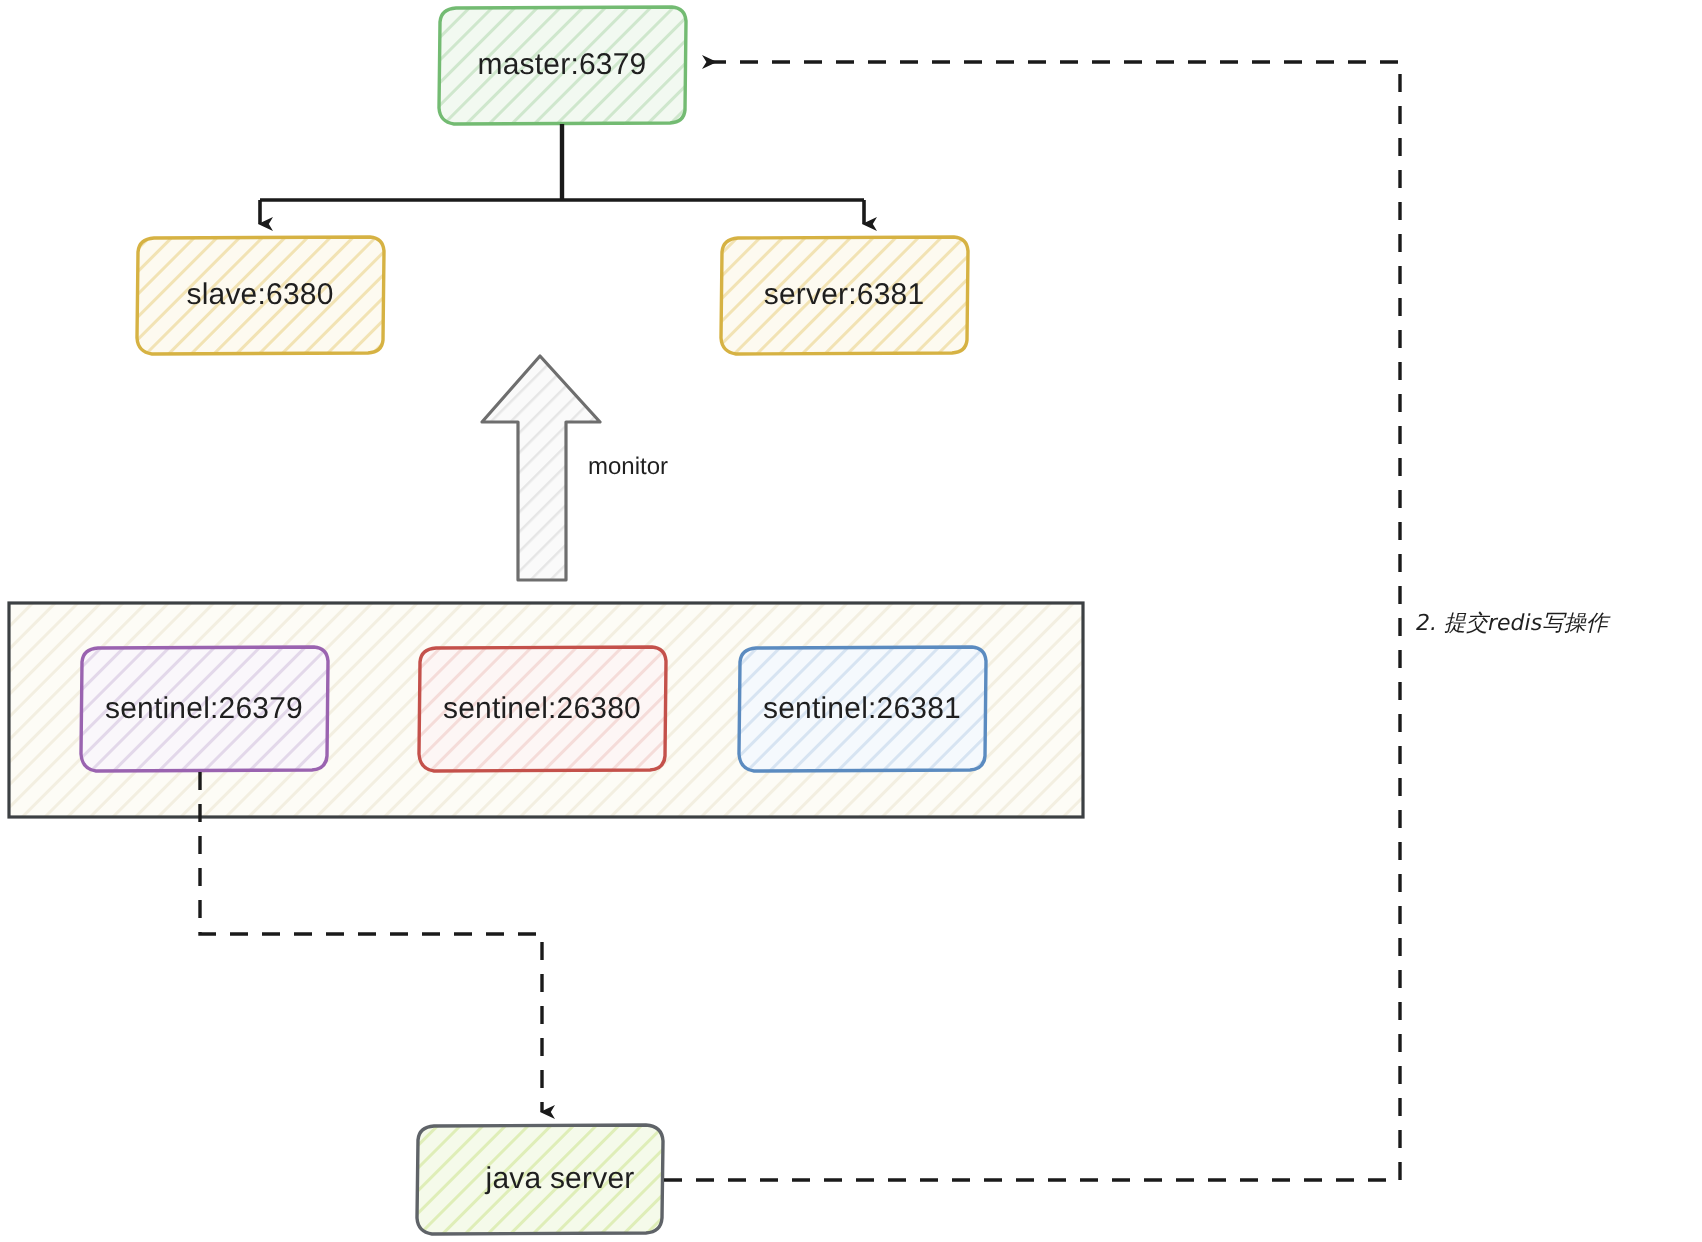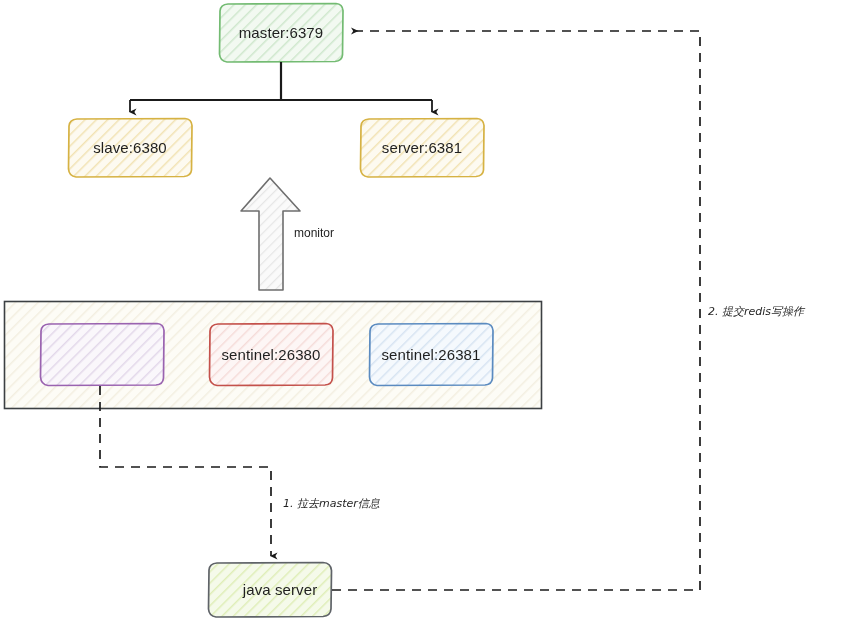--- a/index.html
+++ b/index.html
@@ -154,32 +154,34 @@
   </div>
 
   <div class="node" style="left:68px; top:118px; width:124px; height:59px;">
     <span>slave:6380</span>
   </div>
 
   <div class="node" style="left:360px; top:118px; width:124px; height:59px;">
     <span>server:6381</span>
   </div>
 
+  <div class="node" style="left:40px; top:323px; width:124px; height:62px;">
+    <span>sentinel:26379</span>
+  </div>
 
   <div class="node" style="left:209px; top:323px; width:124px; height:62px;">
     <span>sentinel:26380</span>
   </div>
 
   <div class="node" style="left:369px; top:323px; width:124px; height:62px;">
     <span>sentinel:26381</span>
   </div>
 
   <div class="node" style="left:208px; top:562px; width:144px; height:55px;">
     <span>java server</span>
   </div>
 
   <div class="label" style="left:294px; top:226px;">monitor</div>
 
-  <div class="label label-cjk" style="left:283px; top:496px;">1. 拉去master信息</div>
 
   <div class="label label-cjk" style="left:708px; top:304px;">2. 提交redis写操作</div>
 
 </div>
 
 </body></html>

